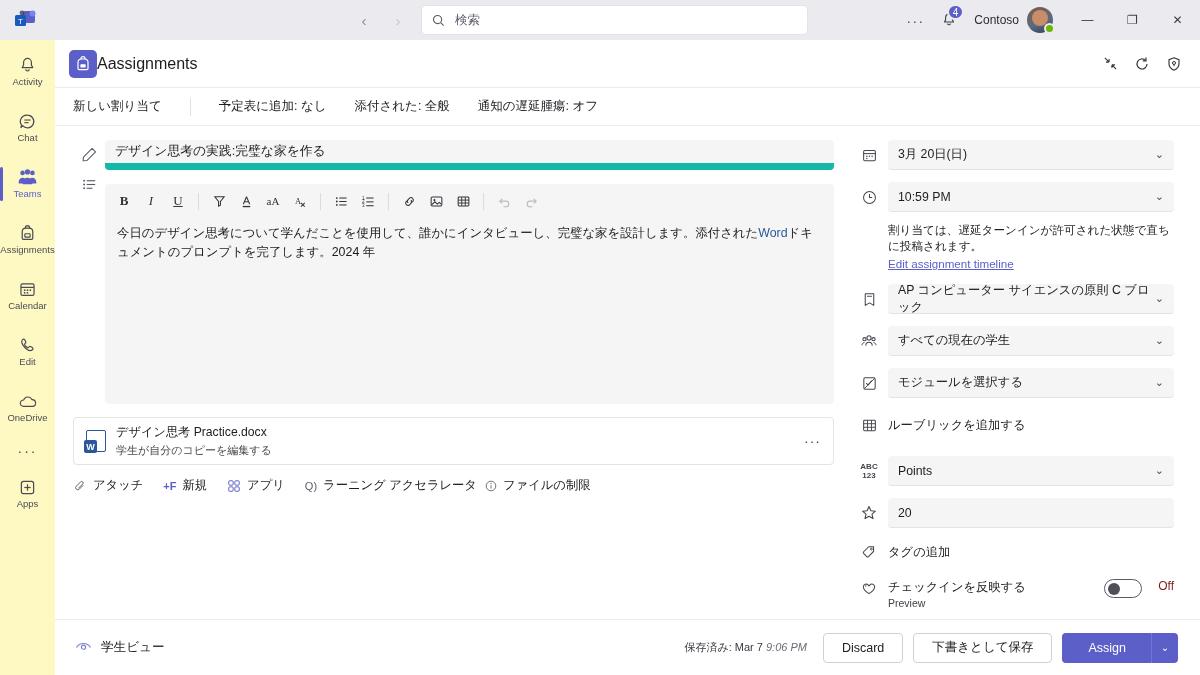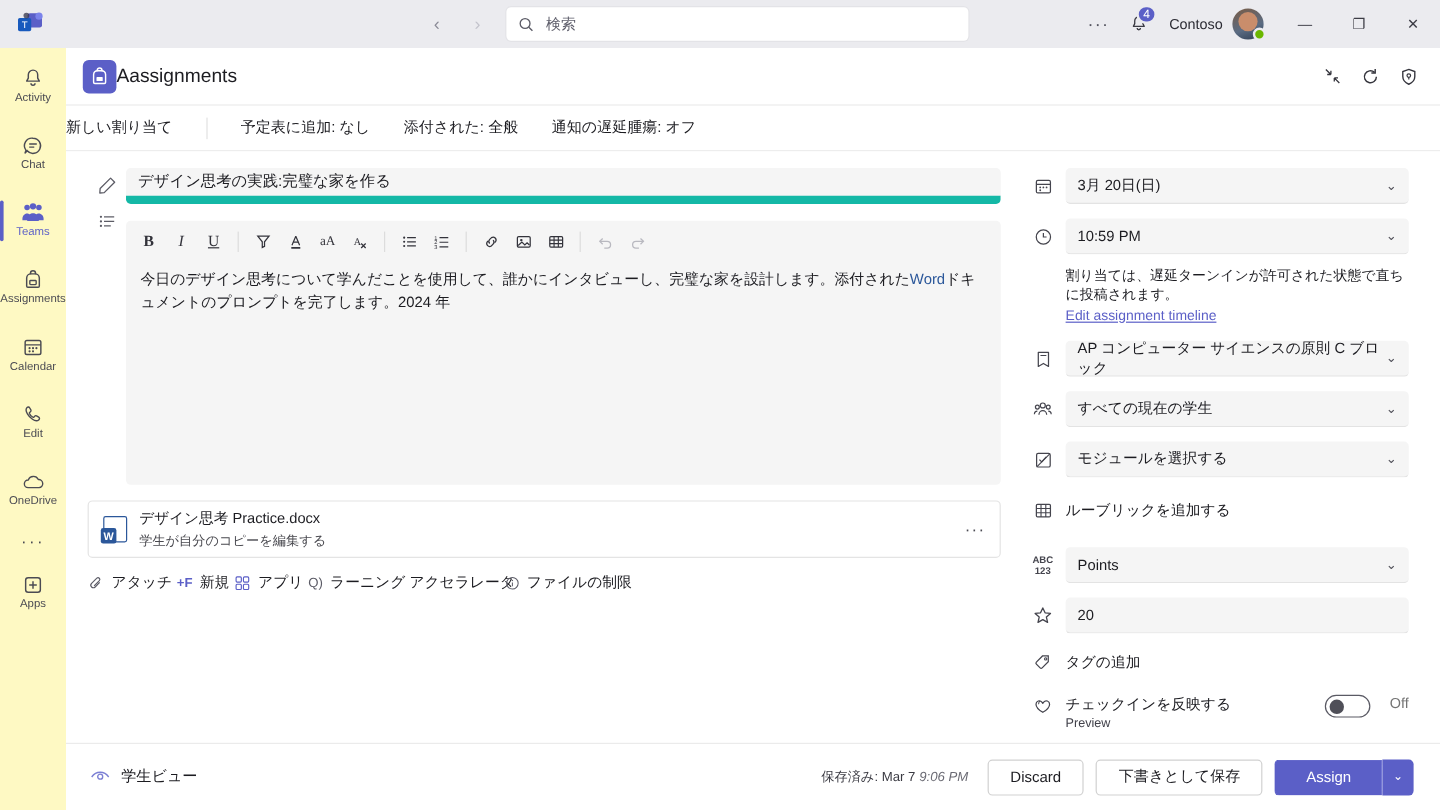--- a/index.html
+++ b/index.html
@@ -84,21 +84,21 @@
   .appicon {
     width: 28px; height: 28px; border-radius: 5px; background: #5b5fc7;
     display: flex; align-items: center; justify-content: center; margin-right: 2px;
   }
   .apptitle { font-size: 16px; color: #1c1c21; margin-left: -2px; }
   .apphdr-right { margin-left: auto; display: flex; align-items: center; gap: 8px; }
   .hicon { width: 24px; height: 24px; display: flex; align-items: center; justify-content: center; color: #35353d; }
 
   .subbar {
     height: 38px; display: flex; align-items: center; border-bottom: 1px solid #ededed;
-    flex: 0 0 38px; font-size: 12.5px; color: #1c1c21; 
+    flex: 0 0 38px; font-size: 12.5px; color: #1c1c21; padding-left: 18px;
   }
   .sb-item { padding-right: 28px; white-space: nowrap; }
   .sb-div { width: 1px; height: 18px; background: #e2e2e2; margin-right: 28px; }
 
   .main { flex: 1; display: flex; min-height: 0; padding: 14px 0 0 0; }
   .leftcol { flex: 1; min-width: 0; padding: 0 16px 0 18px; }
   .rightcol { width: 350px; flex: 0 0 350px; padding-right: 26px; }
 
   
   .fieldrow { display: flex; align-items: flex-start; }
@@ -131,21 +131,21 @@
   }
   .wordicon::before {
     content: "W"; position: absolute; left: -3px; bottom: -2px; width: 13px; height: 13px;
     background: #2b579a; color: #fff; font-size: 9px; font-weight: bold;
     display: flex; align-items: center; justify-content: center; border-radius: 2px;
   }
   .att-name { font-size: 12.2px; color: #1c1c21; }
   .att-sub { font-size: 11px; color: #49494f; margin-top: 2px; }
   .att-more { margin-left: auto; color: #4a4a52; font-size: 14px; letter-spacing: 1px; }
 
-  .actions { display: flex; align-items: center; margin-top: 12px; gap: 4px; flex-wrap: wrap; }
+  .actions { display: flex; align-items: center; margin-top: 12px; gap: 20px; flex-wrap: wrap; }
   .act { display: flex; align-items: center; gap: 6px; font-size: 12.3px; color: #1c1c21; }
   .act .aic { color: #5b5b66; display: flex; align-items: center; }
   .act .aic.purple { color: #5b5fc7; }
 
   
   .rrow { display: flex; align-items: center; margin-bottom: 12px; }
   .ricon { width: 38px; flex: 0 0 38px; display: flex; align-items: center; justify-content: center; color: #45454e; }
   .rcombo {
     flex: 1; background: #f5f5f5; border-radius: 4px; height: 30px; display: flex;
     align-items: center; padding: 0 10px; font-size: 12.3px; color: #1c1c21;
@@ -158,21 +158,21 @@
   .rhelp .hlink { font-size: 11.6px; color: #5b5fc7; text-decoration: underline; display: inline-block; margin-top: 2px; }
   .toggle-row { display: flex; align-items: center; }
   .toggle {
     width: 38px; height: 19px; border-radius: 10px; background: #fff;
     border: 1px solid #5a5a64; position: relative; margin-left: auto;
   }
   .toggle .knob {
     position: absolute; left: 3px; top: 3px; width: 12px; height: 12px;
     border-radius: 50%; background: #4f4f58;
   }
-  .toggle-lbl { font-size: 12px; color: #737373; width: 32px; text-align: right; }
+  .toggle-lbl { font-size: 12px; color: #7f1d1d; width: 32px; text-align: right; }
   .sub-prev { font-size: 10.5px; color: #41414a; margin-top: 1px; }
 
   
   .footer {
     height: 56px; flex: 0 0 56px; border-top: 1px solid #ebebeb;
     display: flex; align-items: center; padding: 0 22px 0 20px; background: #fff;
   }
   .studentview { display: flex; align-items: center; gap: 9px; font-size: 12.6px; color: #1c1c21; }
   .foot-right { margin-left: auto; display: flex; align-items: center; gap: 10px; }
   .savedtxt { font-size: 11px; color: #3a3a42; margin-right: 6px; white-space: nowrap; }

